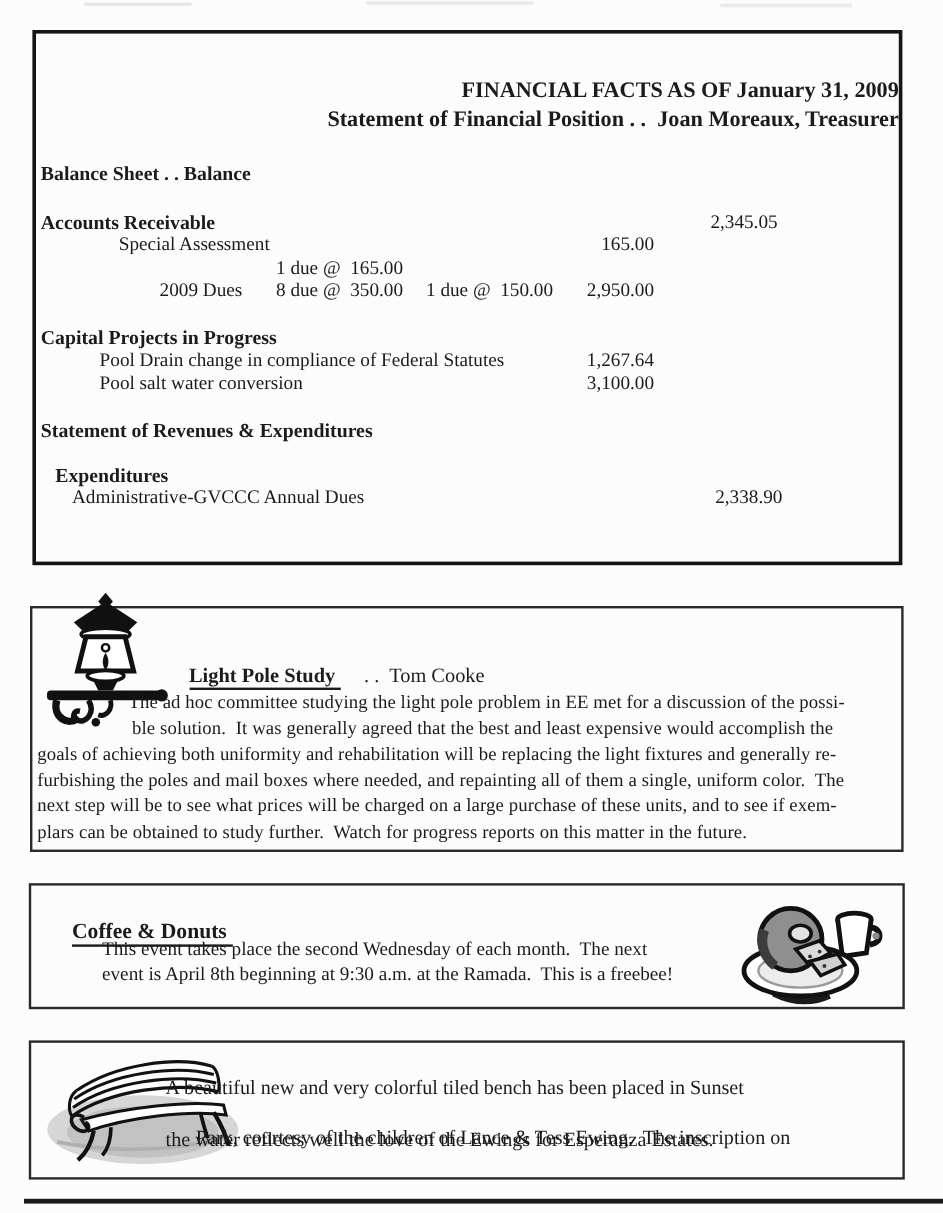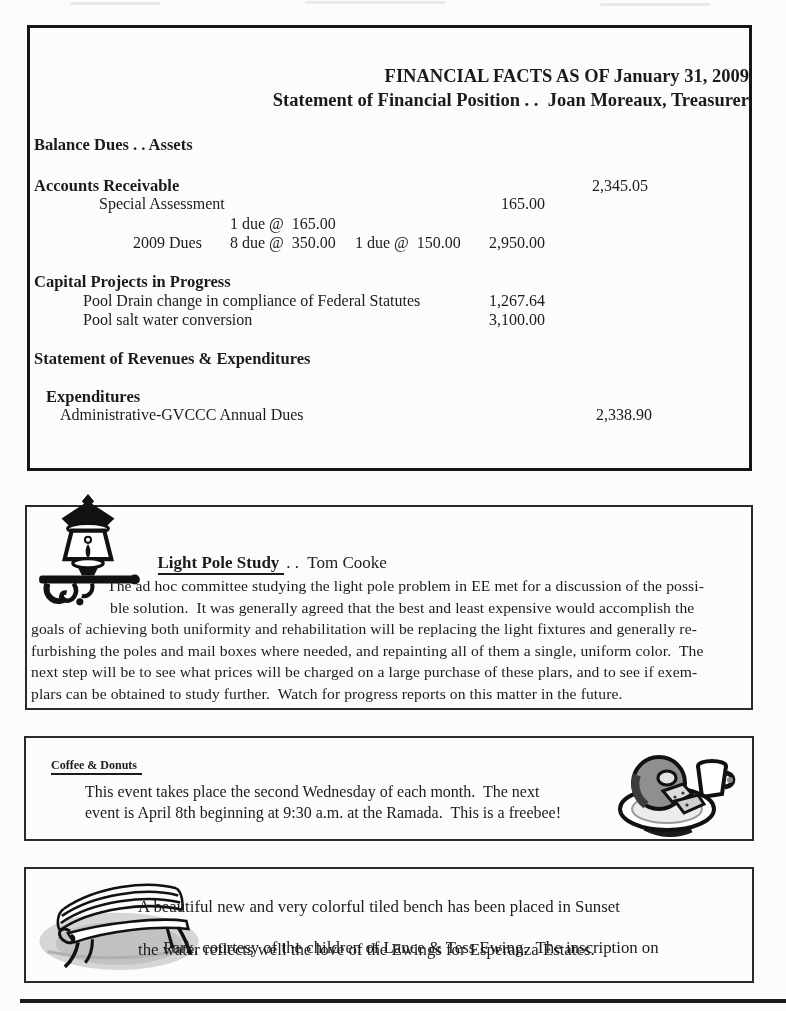--- a/index.html
+++ b/index.html
@@ -32,21 +32,21 @@
 <div class="page">
 
   <div class="artifact" style="left:70px;top:2px;width:90px;height:3px;opacity:.6"></div>
   <div class="artifact" style="left:305px;top:1px;width:140px;height:3px;opacity:.5"></div>
   <div class="artifact" style="left:600px;top:3px;width:110px;height:3px;opacity:.5"></div>
 
   <section class="box fin-box">
     <div class="abs title" style="top:38px">FINANCIAL FACTS AS OF January 31, 2009</div>
     <div class="abs title" style="top:62px">Statement of Financial Position . .  Joan Moreaux, Treasurer</div>
 
-    <div class="abs fs165b" style="left:4px;top:108px">Balance Dues . . Assets</div>
+    <div class="abs fs165b" style="left:4px;top:108px">Balance Sheet . . Balance</div>
 
     <div class="abs fs165b" style="left:4px;top:149px">Accounts Receivable</div>
     <div class="abs fs16 num" style="left:508px;top:149px">2,345.05</div>
 
     <div class="abs fs16" style="left:69px;top:167px">Special Assessment</div>
     <div class="abs fs16 num" style="left:405px;top:167px">165.00</div>
 
     <div class="abs fs16" style="left:200px;top:187px">1 due @  165.00</div>
 
     <div class="abs fs16" style="left:103px;top:206px">2009 Dues</div>
@@ -79,33 +79,33 @@
       <path d="M28,26 L54,9 L80,26 L71,35 L37,35 Z" fill="#111"></path>
       <ellipse cx="54" cy="36" rx="20" ry="5" fill="#fff" stroke="#111" stroke-width="3"></ellipse>
       <path d="M38,38 L70,38 L77,66 L31,66 Z" fill="#fff" stroke="#111" stroke-width="4"></path>
       <circle cx="54" cy="47" r="3" fill="none" stroke="#111" stroke-width="2"></circle>
       <path d="M54,51 C58,57 56,63 54,65 C52,63 50,57 54,51 Z" fill="#111"></path>
       <ellipse cx="54" cy="70" rx="15" ry="4.5" fill="#fff" stroke="#111" stroke-width="3"></ellipse>
       <path d="M44,74 L64,74 L60,82 L48,82 Z" fill="#111"></path>
     </svg>
 
     <div class="abs" style="left:105px;top:26px;font-size:17px">
-      <span class="uhead">Light Pole Study</span><span style="margin-left:2px">. .  Tom Cooke</span>
+      <span class="uhead">Light Pole Study</span><span style="margin-left:19px">. .  Tom Cooke</span>
     </div>
 
     <div class="abs para" style="left:80px;top:70px">The ad hoc committee studying the light pole problem in EE met for a discussion of the possi-</div>
     <div class="abs para" style="left:83px;top:92px">ble solution.  It was generally agreed that the best and least expensive would accomplish the</div>
     <div class="abs para" style="left:4px;top:113px">goals of achieving both uniformity and rehabilitation will be replacing the light fixtures and generally re-</div>
     <div class="abs para" style="left:4px;top:135px">furbishing the poles and mail boxes where needed, and repainting all of them a single, uniform color.  The</div>
-    <div class="abs para" style="left:4px;top:156px">next step will be to see what prices will be charged on a large purchase of these plars, and to see if exem-</div>
+    <div class="abs para" style="left:4px;top:156px">next step will be to see what prices will be charged on a large purchase of these units, and to see if exem-</div>
     <div class="abs para" style="left:4px;top:178px">plars can be obtained to study further.  Watch for progress reports on this matter in the future.</div>
   </section>
 
   <section class="box cof-box">
-    <div class="abs" style="left:7px;top:7px;font-size:12px">
+    <div class="abs" style="left:7px;top:7px;font-size:18px">
       <span class="uhead">Coffee &amp; Donuts</span>
     </div>
     <div class="abs fs16" style="left:59px;top:45px">This event takes place the second Wednesday of each month.  The next</div>
     <div class="abs fs16" style="left:59px;top:66px">event is April 8th beginning at 9:30 a.m. at the Ramada.  This is a freebee!</div>
 
     <svg style="left:590px;top:11px" width="124" height="88" viewBox="0 0 122 88" aria-hidden="true">
       <path d="M28,78 q24,12 46,2" stroke="#1a1a1a" stroke-width="7" fill="none"></path>
       <ellipse cx="95" cy="17" rx="14" ry="5" fill="#fff" stroke="#111" stroke-width="4"></ellipse>
       <path d="M81,17 L85,48 L105,45 L109,17" fill="#fff" stroke="#111" stroke-width="4"></path>
       <path d="M108,24 c10,0 11,13 0,14" stroke="#111" stroke-width="5" fill="none"></path>

